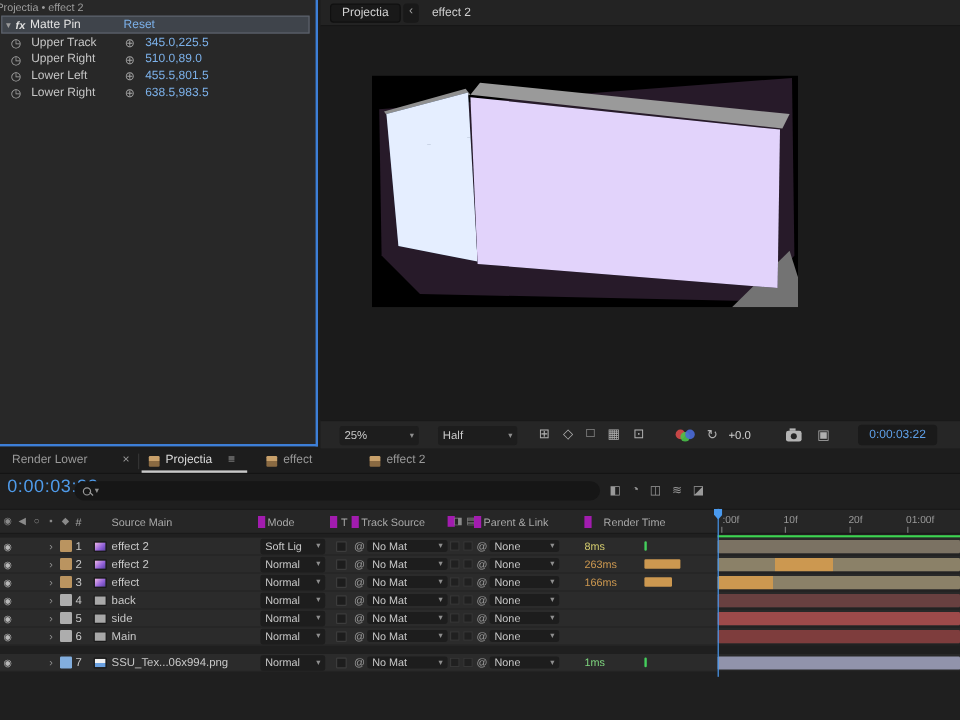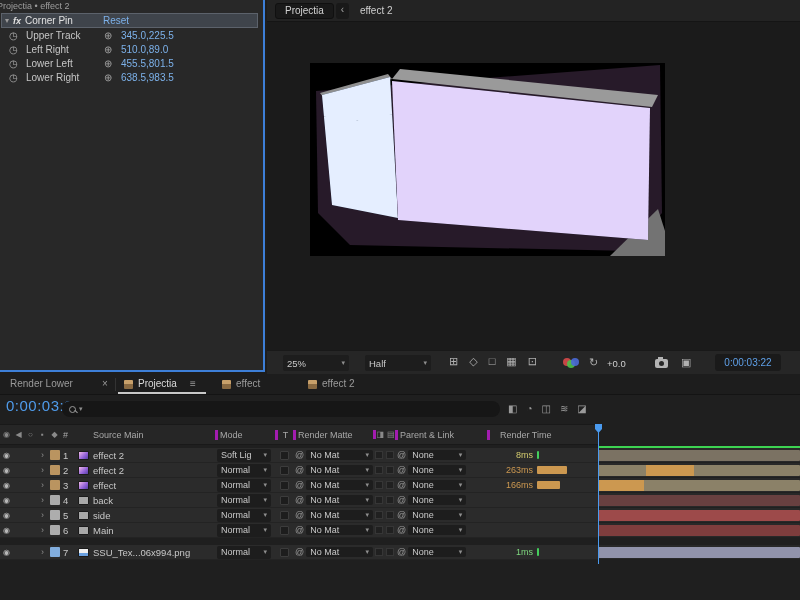--- a/index.html
+++ b/index.html
@@ -54,68 +54,68 @@
   .mag-arw{font-size:7px;color:#8f8f8f}
   .tl-hicons{position:absolute;left:508px;top:29px;display:flex;gap:9px;color:#9a9a9a;font-size:10px}
   .hdr{position:absolute;left:0;top:50px;width:598px;height:21px;background:#262626;border-top:1px solid #191919;border-bottom:1px solid #191919;display:flex;align-items:center;font-size:9px;color:#a8a8a8}
   .cell{flex:none;display:flex;align-items:center}
   .c-eye{width:13px;justify-content:center}.c-a{width:11px;justify-content:center}.c-s{width:13px;justify-content:center}
   .c-chev{width:11px;justify-content:center}.c-lab{width:13px;justify-content:center}.c-num{width:15px;padding-left:2px}
   .c-ico{width:15px;justify-content:center}.c-name{width:124px;padding-left:2px}
   .c-mode{width:60px;padding-left:2px}.c-t{width:18px;justify-content:center}
   .c-matte{width:80px;padding-left:2px}.c-tog{width:22px;gap:3px;justify-content:center}
   .c-par{width:92px;padding-left:2px}.c-rt{width:111px}
-  .hsep{border-left:3px solid #a21caf}
+  .hsep{border-left:6px solid #a21caf}
   .hic{font-size:8px;color:#8a8a8a}
   .tl-ruler{position:absolute;left:598px;top:50px;width:202px;height:21px;background:#262626;border-top:1px solid #191919;border-bottom:1px solid #191919;border-left:1px solid #1a1a1a}
   .rl{position:absolute;top:3px;font-size:8.5px;color:#9a9a9a}
   .rtick{position:absolute;bottom:0;width:1px;height:5px;background:#777}
   .cache-line{position:absolute;left:598px;top:72px;width:202px;height:2px;background:#3dd452}
   .rows{position:absolute;left:0;top:74px;width:800px}
   .lrow{position:relative;height:15px}
   .lleft{position:absolute;left:0;top:0;width:598px;height:15px;background:#2b2b2b;border-bottom:1px solid #232323;display:flex;align-items:center;font-size:9.5px;color:#c8c8c8}
   .lright{position:absolute;left:598px;top:0;width:202px;height:15px;background:#282828;border-bottom:1px solid #202020}
   .bar{position:absolute;left:0;top:2px;height:11px;width:202px;border-radius:1px}
   .gap{height:7px}
   .eyeg{color:#b8b8b8;font-size:8px}
   .chevg{color:#8f8f8f;font-size:9px}
   .lab{width:10px;height:10px;border-radius:1px;background:#555}
   .lico{width:11px;height:9px;border-radius:1px;border:1px solid #1a1a1a;background:#777}
   .rowdd{height:13px;width:54px}
   .dd-m{width:70px}.dd-p{width:58px}
   .pw{color:#9a9a9a;font-size:9px;margin-right:2px}
   .chk{width:9px;height:9px;background:#1d1d1d;border:1px solid #3c3c3c;border-radius:1px}
   .tg{width:8px;height:8px;background:#202020;border:1px solid #363636}
-  .rtv{width:46px;text-align:right;color:#bdbdbd;font-size:9px}
+  .rtv{width:46px;text-align:left;color:#bdbdbd;font-size:9px}
   .rtbar{height:8px;margin-left:4px;border-radius:1px;width:0;flex:none}
   .playhead{position:absolute;left:598px;top:50px;width:1px;height:140px;background:#4a9aef}
   .ph-handle{position:absolute;left:595px;top:50px;width:7px;height:9px;background:#4a9aef;clip-path:polygon(0 0,100% 0,100% 55%,50% 100%,0 55%)}
 </style>
 </head>
 <body>
 
 <div id="app">
 
   <div id="fx-panel">
     <div class="fx-title">Projectia • effect 2</div>
     <div class="fx-row">
       <span class="fx-tw">▾</span>
       <span class="fx-badge">fx</span>
-      <span class="fx-name">Corner Pin</span>
+      <span class="fx-name">Matte Pin</span>
       <span class="fx-reset">Reset</span>
     </div>
     <div class="param-row" style="top:29px">
       <span class="pstop">◷</span>
       <span class="plabel">Upper Track</span>
       <span class="ptarget">⊕</span>
       <span class="pvalue">345.0,225.5</span>
     </div>
     <div class="param-row" style="top:43px">
       <span class="pstop">◷</span>
-      <span class="plabel">Left Right</span>
+      <span class="plabel">Upper Right</span>
       <span class="ptarget">⊕</span>
       <span class="pvalue">510.0,89.0</span>
     </div>
     <div class="param-row" style="top:57px">
       <span class="pstop">◷</span>
       <span class="plabel">Lower Left</span>
       <span class="ptarget">⊕</span>
       <span class="pvalue">455.5,801.5</span>
     </div>
     <div class="param-row" style="top:71px">
@@ -219,29 +219,39 @@
       <span class="cell c-eye hic">◉</span>
       <span class="cell c-a hic">◀</span>
       <span class="cell c-s hic">○</span>
       <span class="cell c-chev hic">▪</span>
       <span class="cell c-lab hic">◆</span>
       <span class="cell c-num">#</span>
       <span class="cell c-ico"></span>
       <span class="cell c-name">Source Main</span>
       <span class="cell c-mode hsep">Mode</span>
       <span class="cell c-t hsep">T</span>
-      <span class="cell c-matte hsep">Render Matte</span>
+      <span class="cell c-matte hsep">Track Source</span>
       <span class="cell c-tog hsep">
         <span class="hic">◨</span>
         <span class="hic">▤</span>
       </span>
       <span class="cell c-par hsep">Parent &amp; Link</span>
       <span class="cell c-rt hsep" style="padding-left:10px">Render Time</span>
     </div>
 
+    <div class="tl-ruler">
+      <span class="rl" style="left:3px">:00f</span>
+      <span class="rl" style="left:54px">10f</span>
+      <span class="rl" style="left:108px">20f</span>
+      <span class="rl" style="left:156px">01:00f</span>
+      <span class="rtick" style="left:2px"></span>
+        <span class="rtick" style="left:55px"></span>
+      <span class="rtick" style="left:109px"></span>
+        <span class="rtick" style="left:157px"></span>
+    </div>
     <div class="cache-line"></div>
 
     <div class="rows">
 
       <div class="lrow">
         <div class="lleft">
           <span class="cell c-eye eyeg">◉</span>
           <span class="cell c-a"></span>
             <span class="cell c-s"></span>
           <span class="cell c-chev chevg">›</span>

